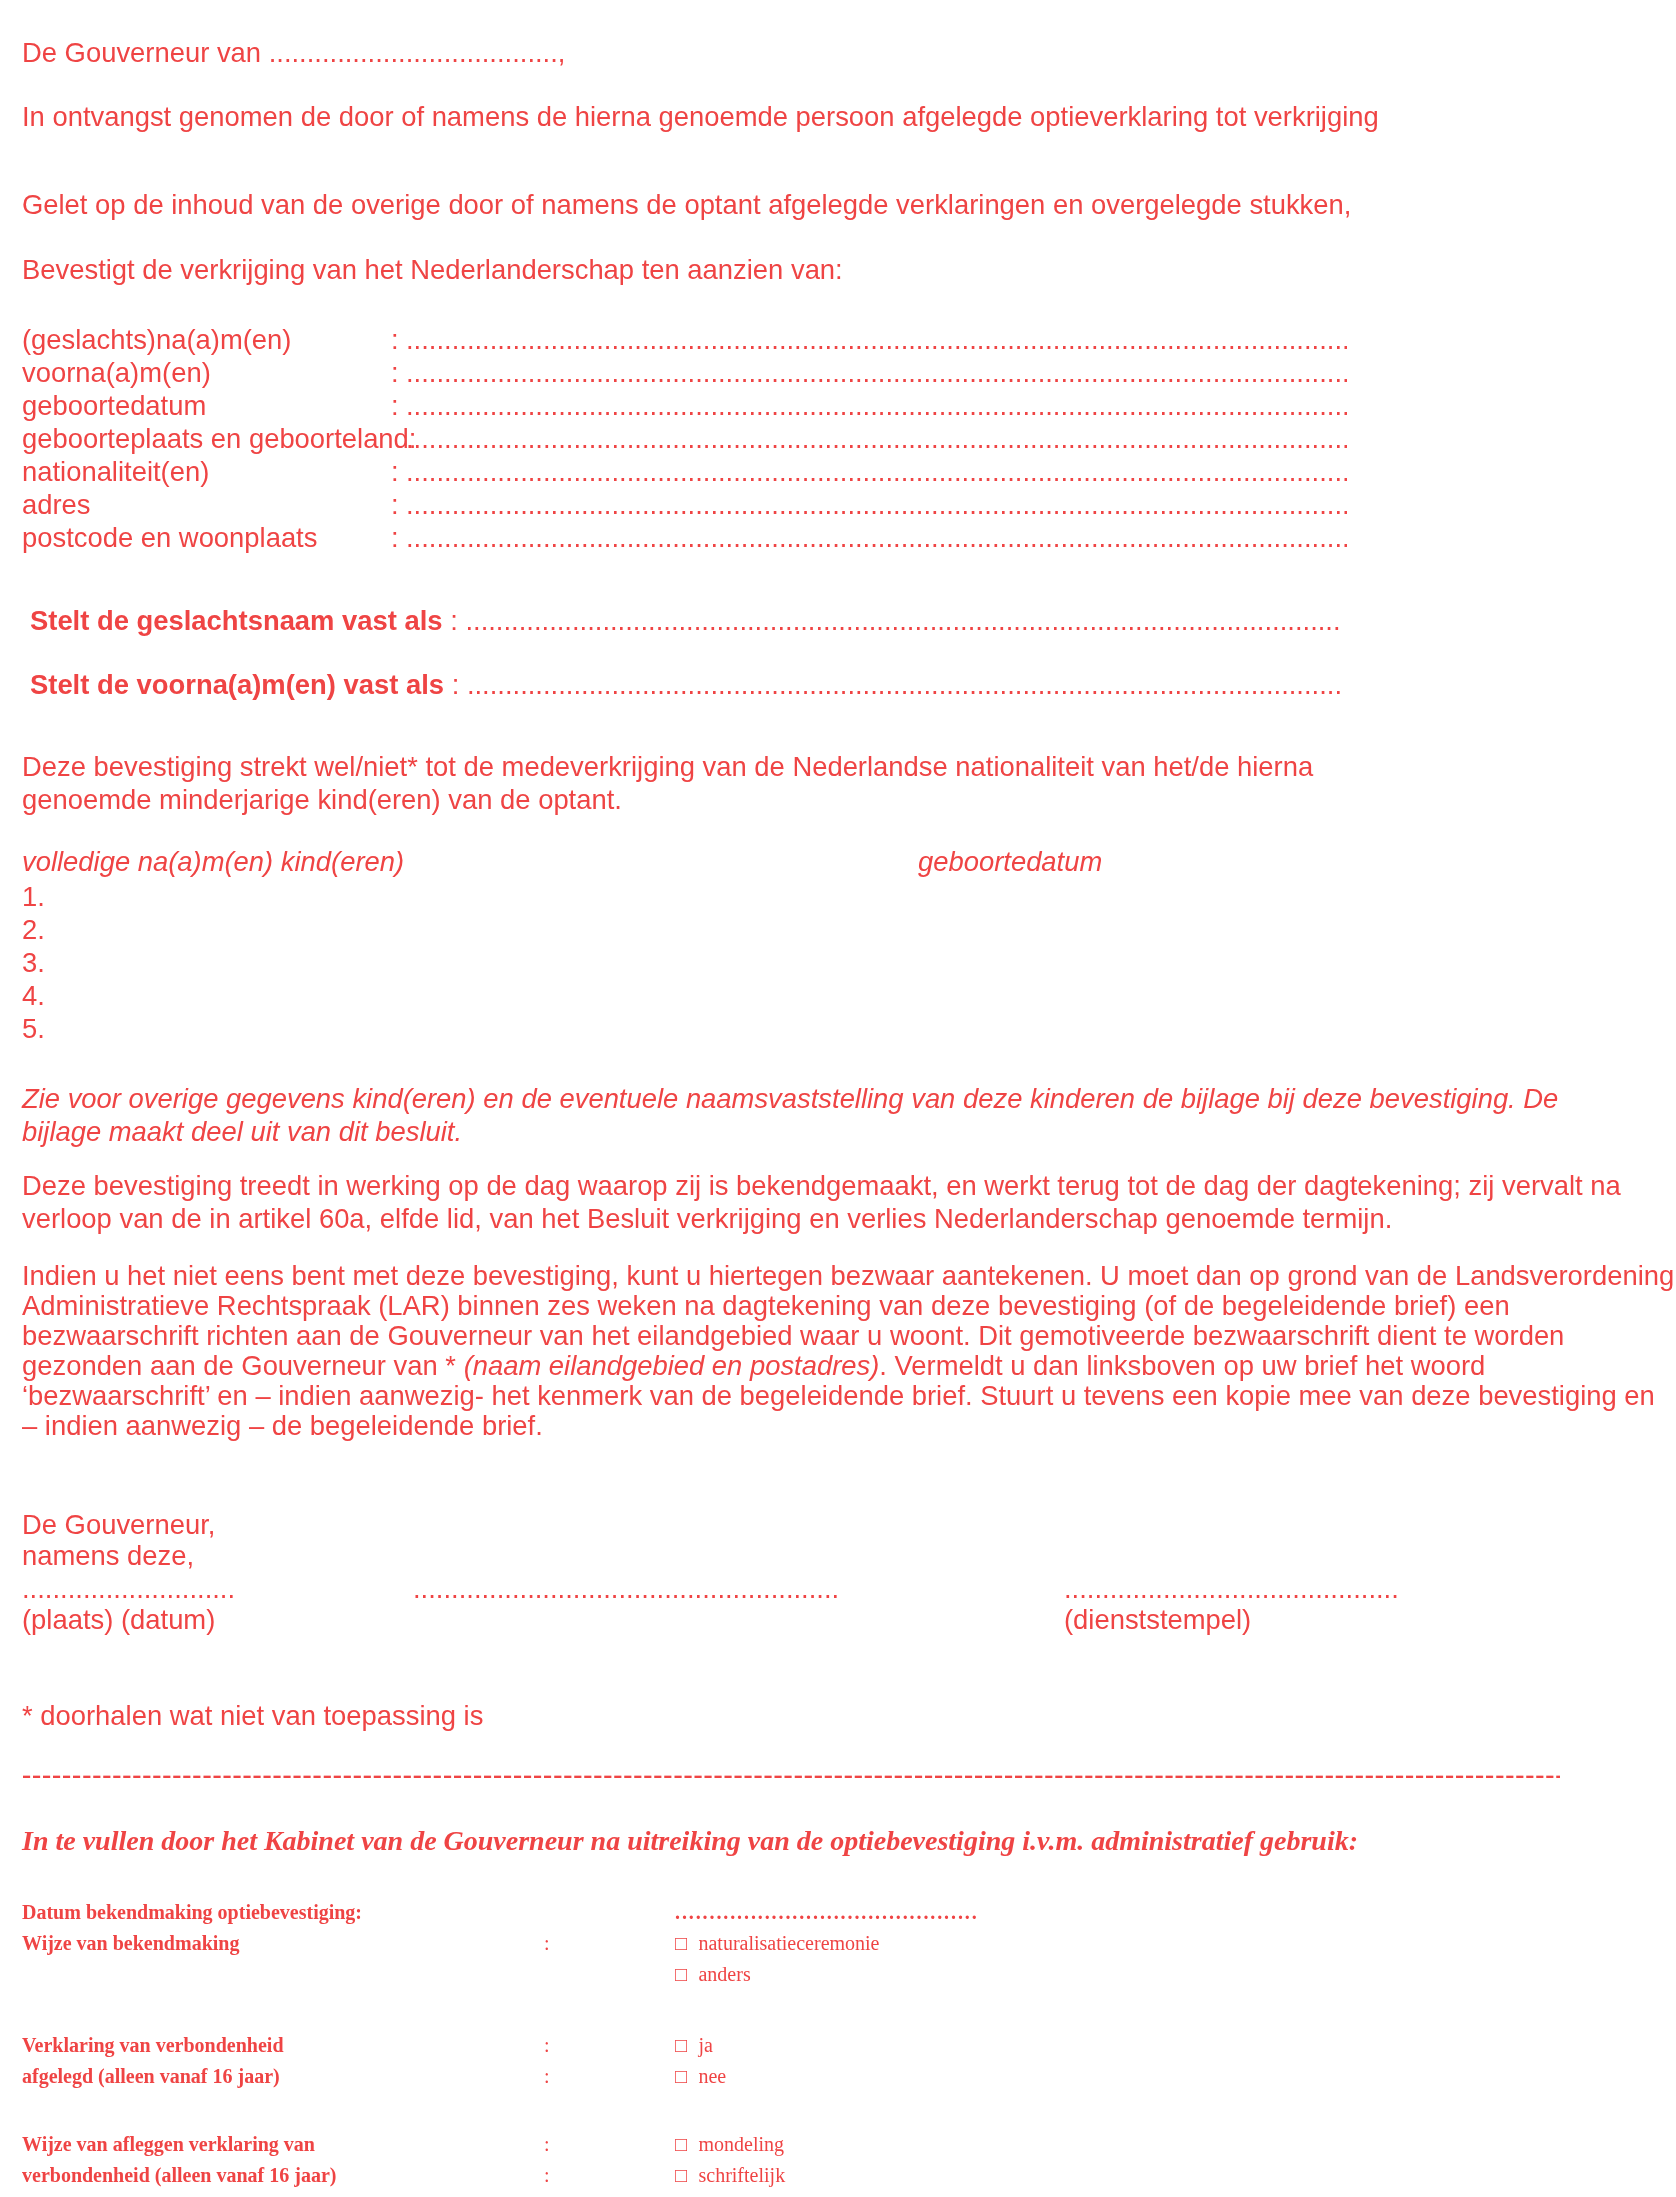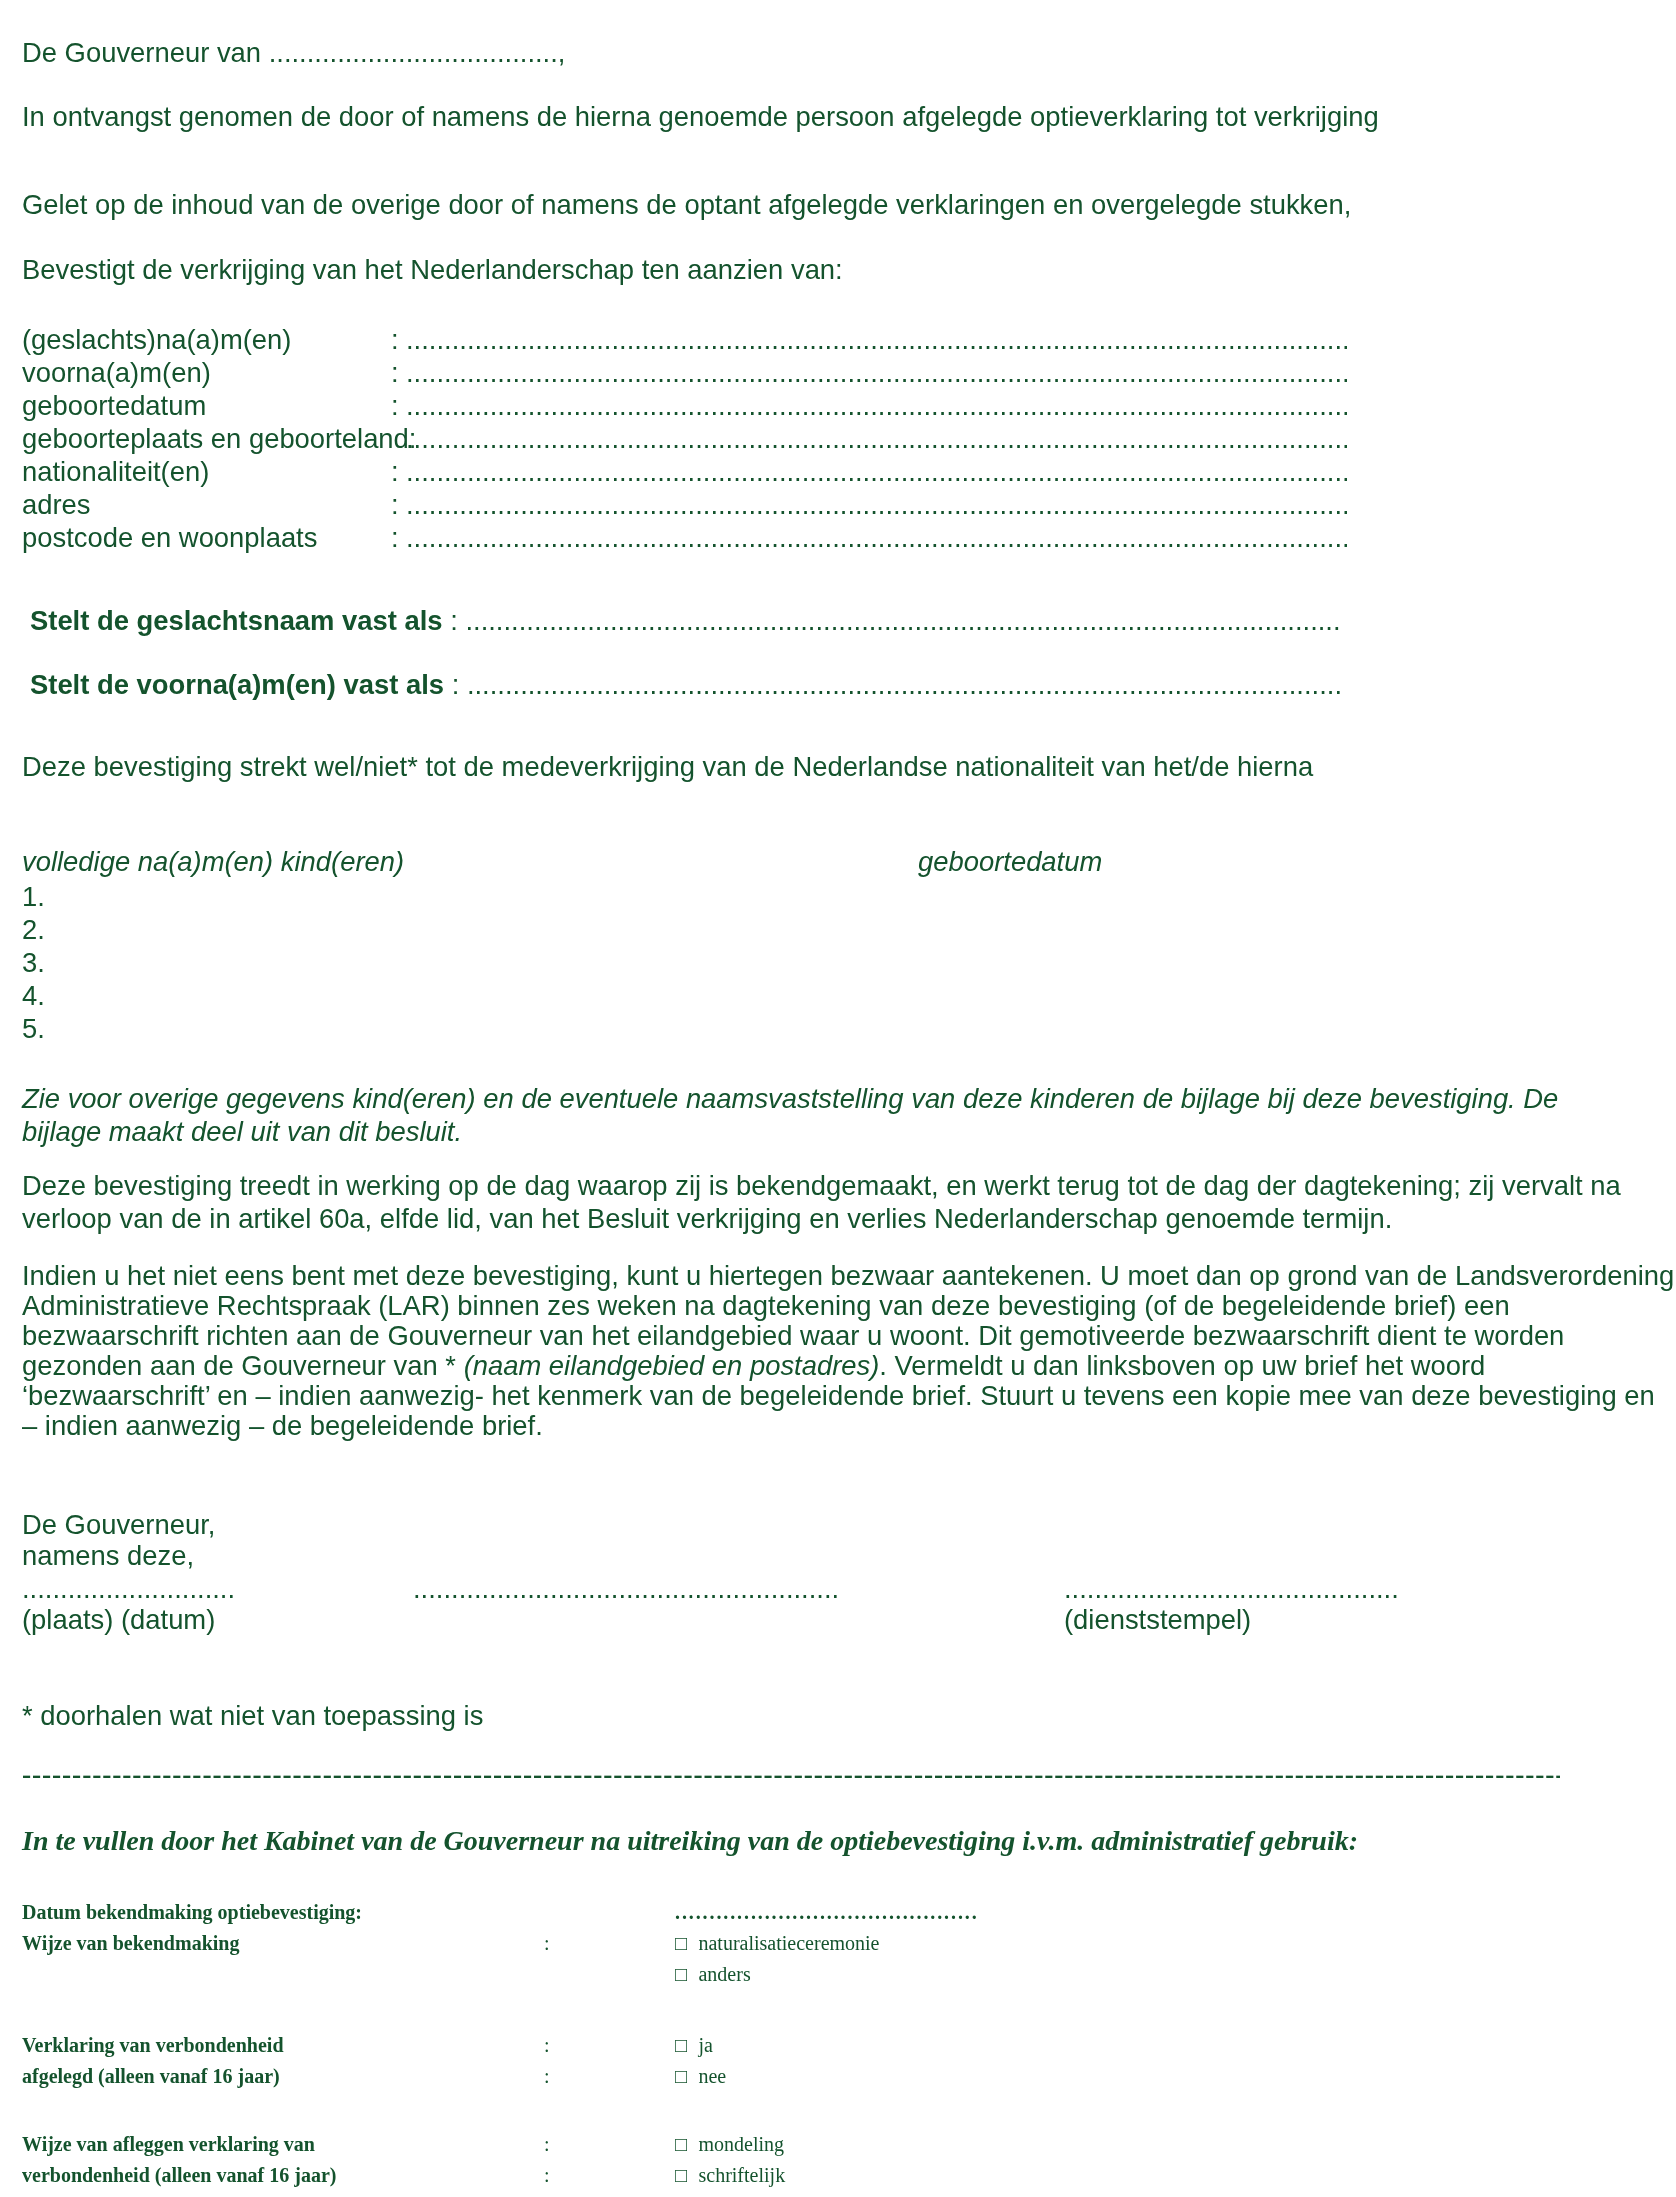--- a/index.html
+++ b/index.html
@@ -1,18 +1,18 @@
 <!DOCTYPE html>
 <html style="font-size:15px"><head>
 <meta charset="utf-8">
 <style>
   html,body { margin:0; padding:0; background:#e8e8e8; }
   .page {
     position:relative; width:1677px; height:2197px; margin:0 auto;
-    background:#ffffff; color:#14532d;
+    background:#ffffff; color:#ef4444;
     font-family:"Liberation Sans", sans-serif; font-size:27.4px; line-height:33px;
     overflow:hidden;
   }
   .b { position:absolute; left:22px; white-space:nowrap; }
   .lh32 { line-height:30px; }
   .lh33 { line-height:31px; }
   .bold { font-weight:normal; }
   .it { font-style:italic; }
   
   .frow { display:flex; width:1325px; }
@@ -107,20 +107,21 @@
       <span class="vdots">...................................................................................................................</span>
   </div>
   <div class="b vrow" style="top:668px">
     <span class="vlabel">Stelt de voorna(a)m(en) vast als</span>
       <span class="vsep"> : </span>
       <span class="vdots">...................................................................................................................</span>
   </div>
 
   <div class="b" style="top:750px">
     <div>Deze bevestiging strekt wel/niet* tot de medeverkrijging van de Nederlandse nationaliteit van het/de hierna</div>
+    <div>genoemde minderjarige kind(eren) van de optant.</div>
   </div>
 
   <div class="b krow it" style="top:845px">
     <div class="kcol1">volledige na(a)m(en) kind(eren)</div>
     <div>geboortedatum</div>
   </div>
 
   <div class="b" style="top:880px">
     <div>1.</div>
     <div>2.</div>

